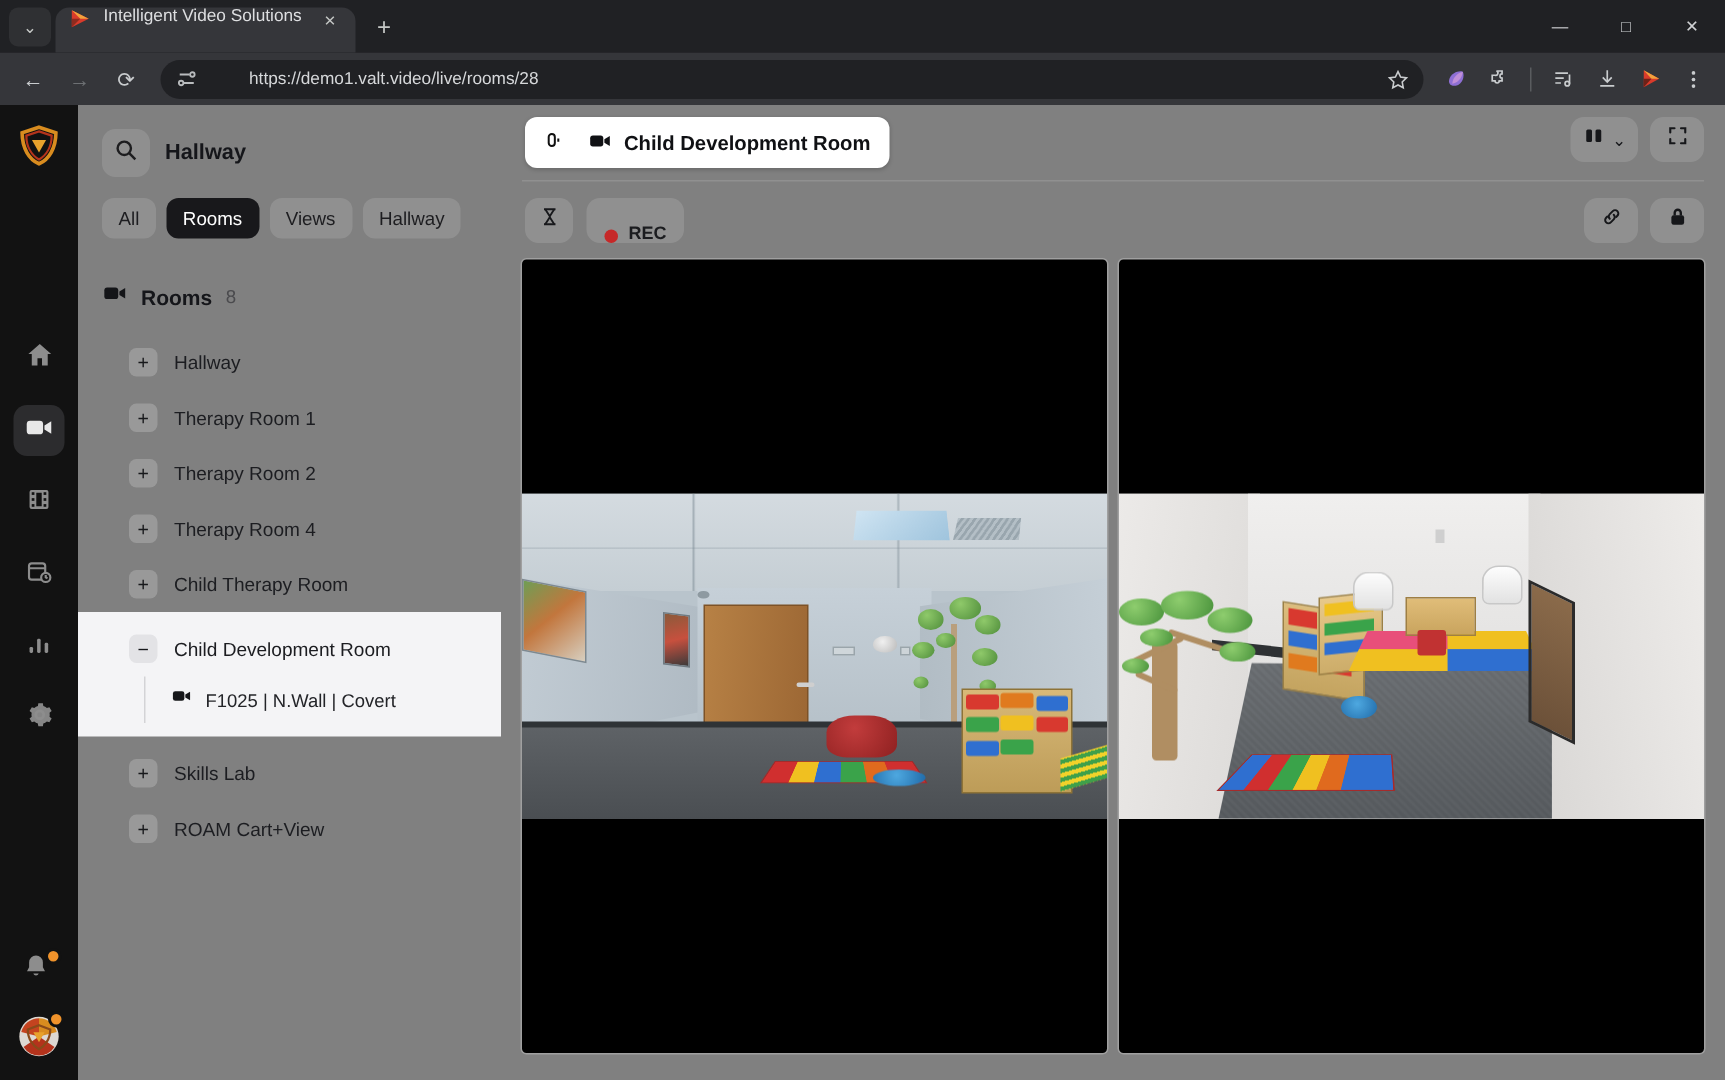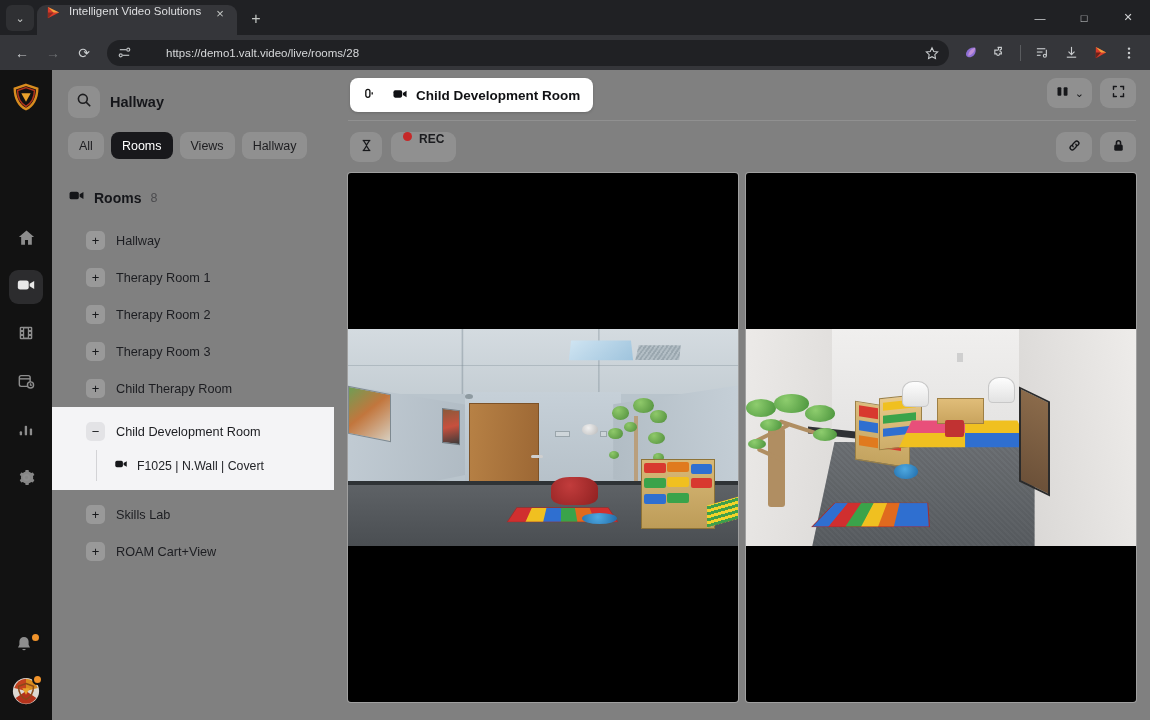--- a/index.html
+++ b/index.html
@@ -216,21 +216,21 @@
   }
   .tool-btn {
     width: 32px; height: 30px; border-radius: 9px;
     background: rgba(255,255,255,0.13);
     display: flex; align-items: center; justify-content: center;
     color: #18191c; margin-right: 9px;
   }
   .rec-pill {
     height: 30px; padding: 0 12px; border-radius: 9px;
     background: rgba(255,255,255,0.13);
-    display: flex; align-items: flex-start; gap: 7px;
+    display: flex; align-items: flex-end; gap: 7px;
     font-size: 12px; font-weight: bold; color: #1b1c1f;
   }
   .rec-dot { width: 9px; height: 9px; border-radius: 50%; background: #c62828; }
   .tools-right {
     position: absolute; right: 14px; top: 11px;
     display: flex; gap: 8px;
   }
 
   .video-grid {
     flex: 1; display: flex; gap: 8px;
@@ -702,21 +702,21 @@
         <div class="room-block">
           <div class="room-row">
             <span class="room-toggle">+</span>
             <span class="room-label">Therapy Room 2</span>
           </div>
         </div>
 
         <div class="room-block">
           <div class="room-row">
             <span class="room-toggle">+</span>
-            <span class="room-label">Therapy Room 3</span>
+            <span class="room-label">Therapy Room 4</span>
           </div>
         </div>
 
         <div class="room-block">
           <div class="room-row">
             <span class="room-toggle">+</span>
             <span class="room-label">Child Therapy Room</span>
           </div>
         </div>
 

